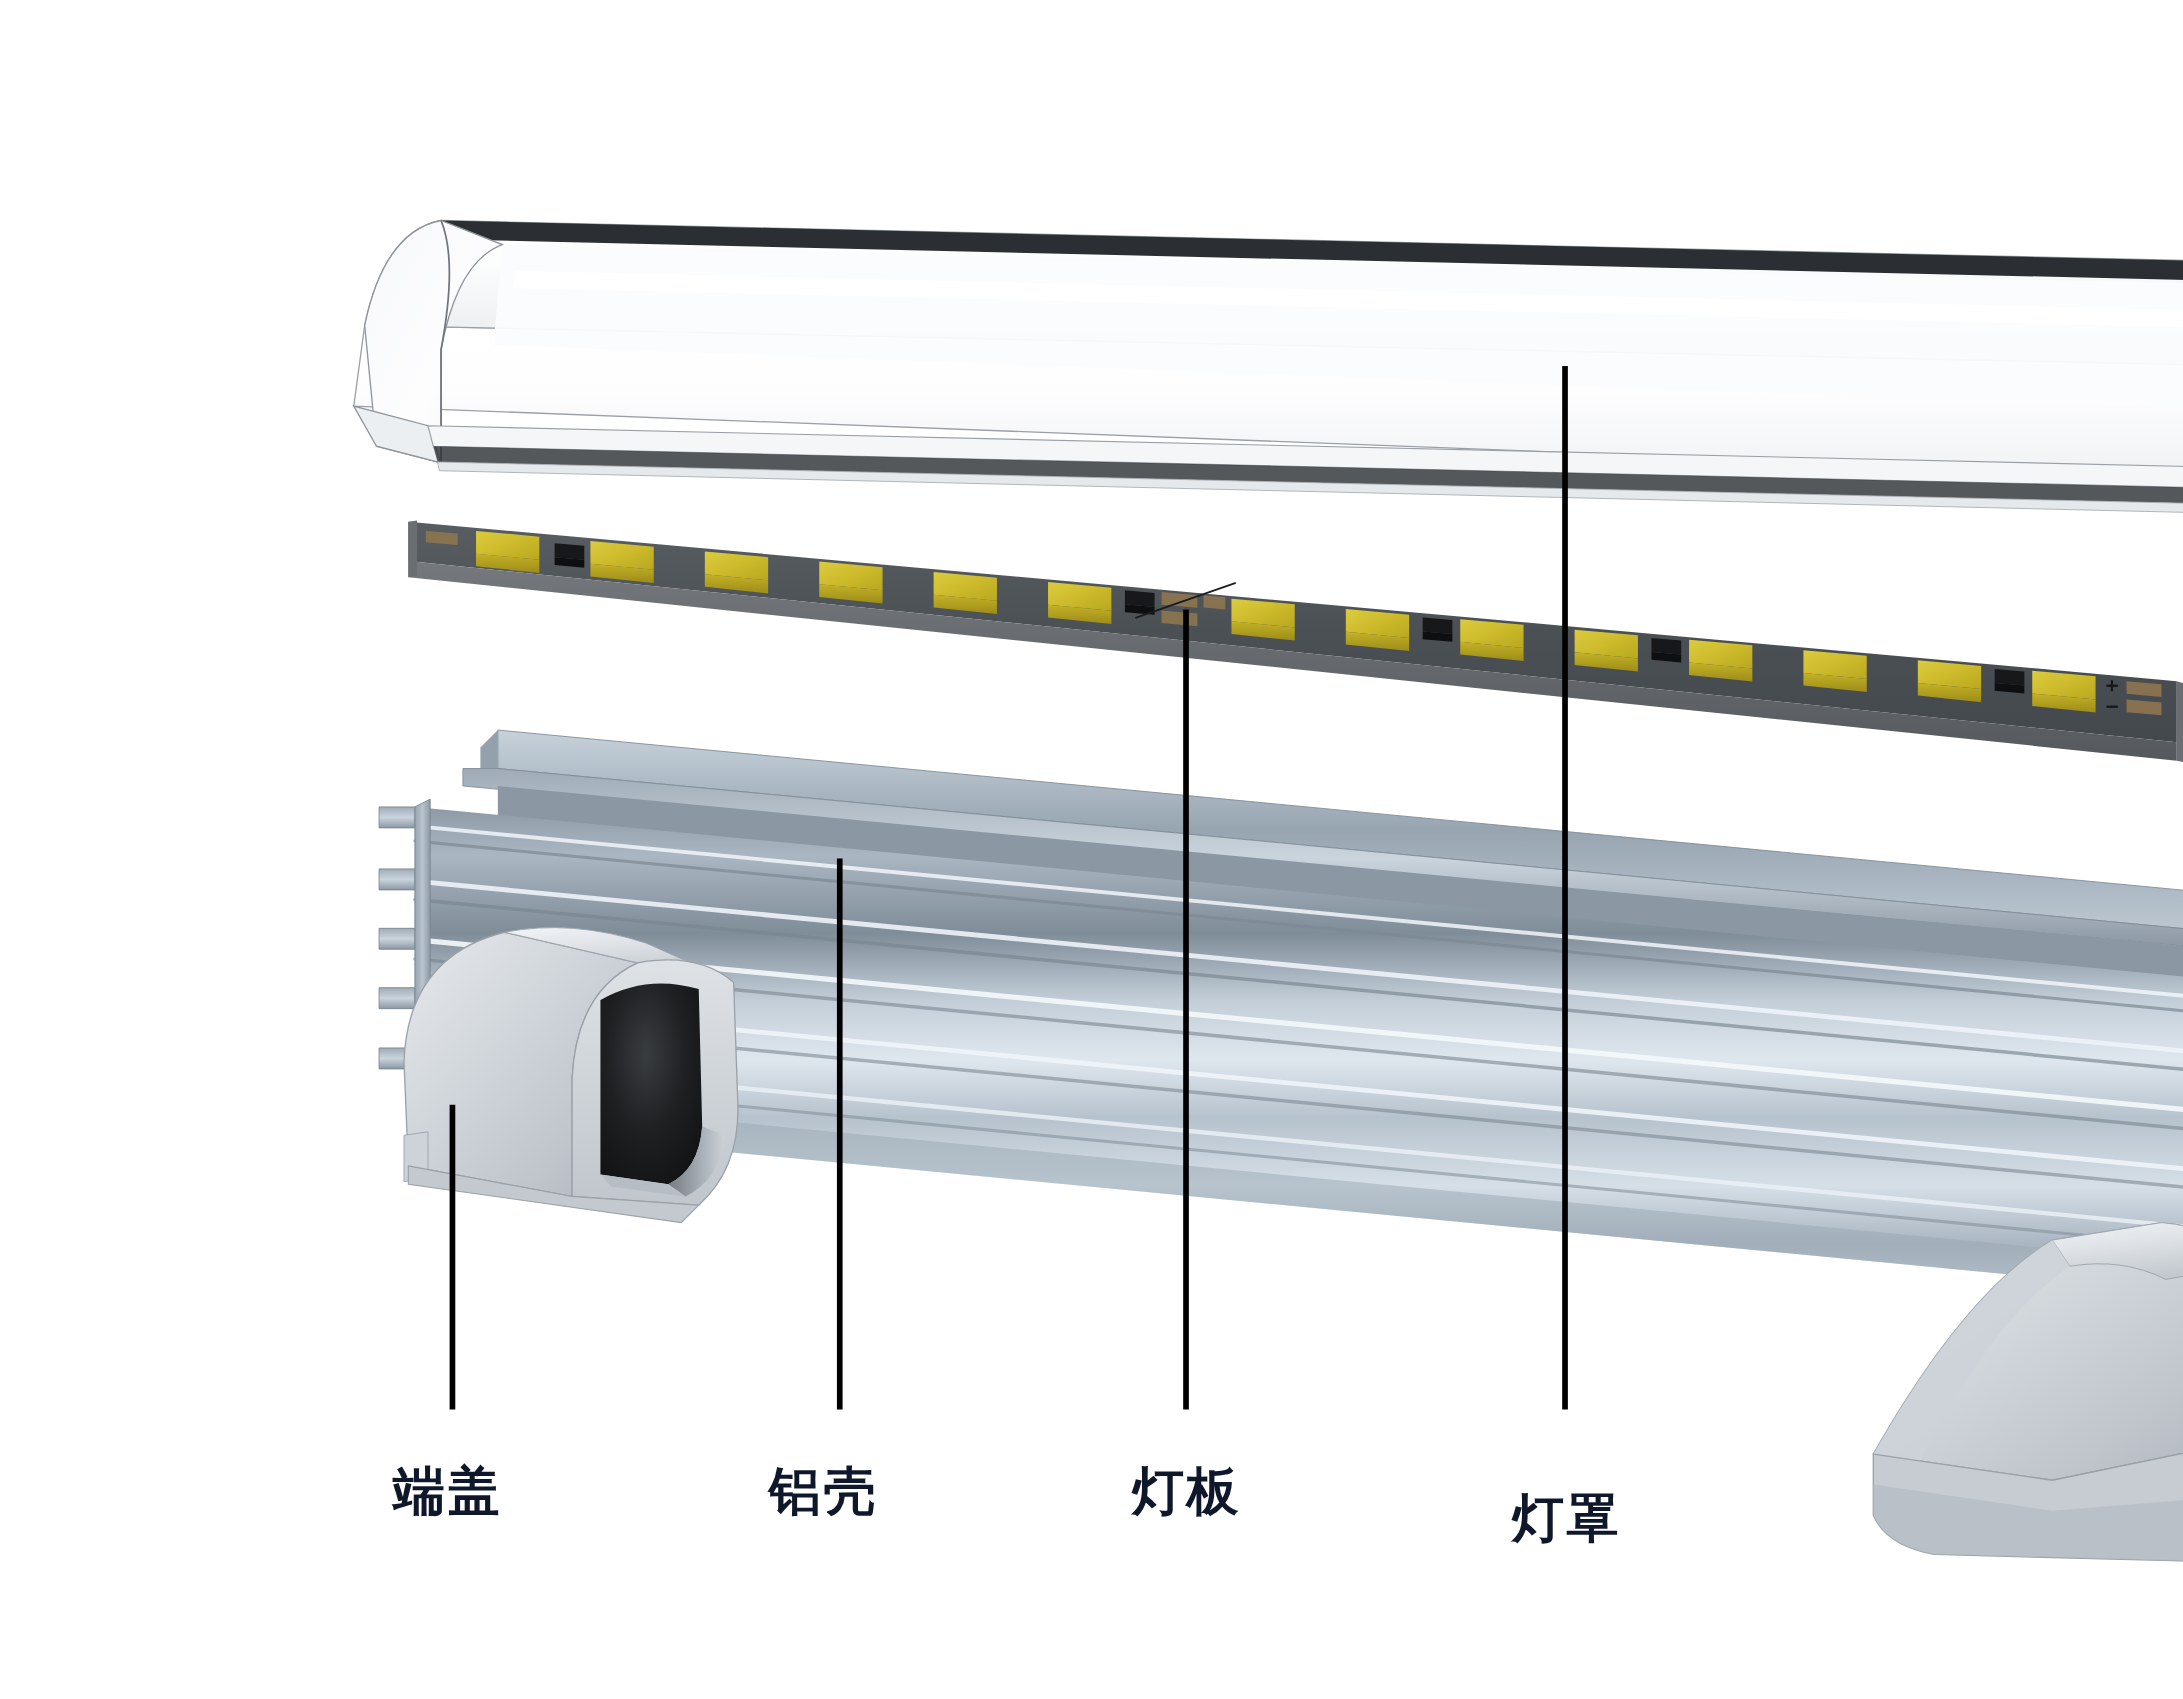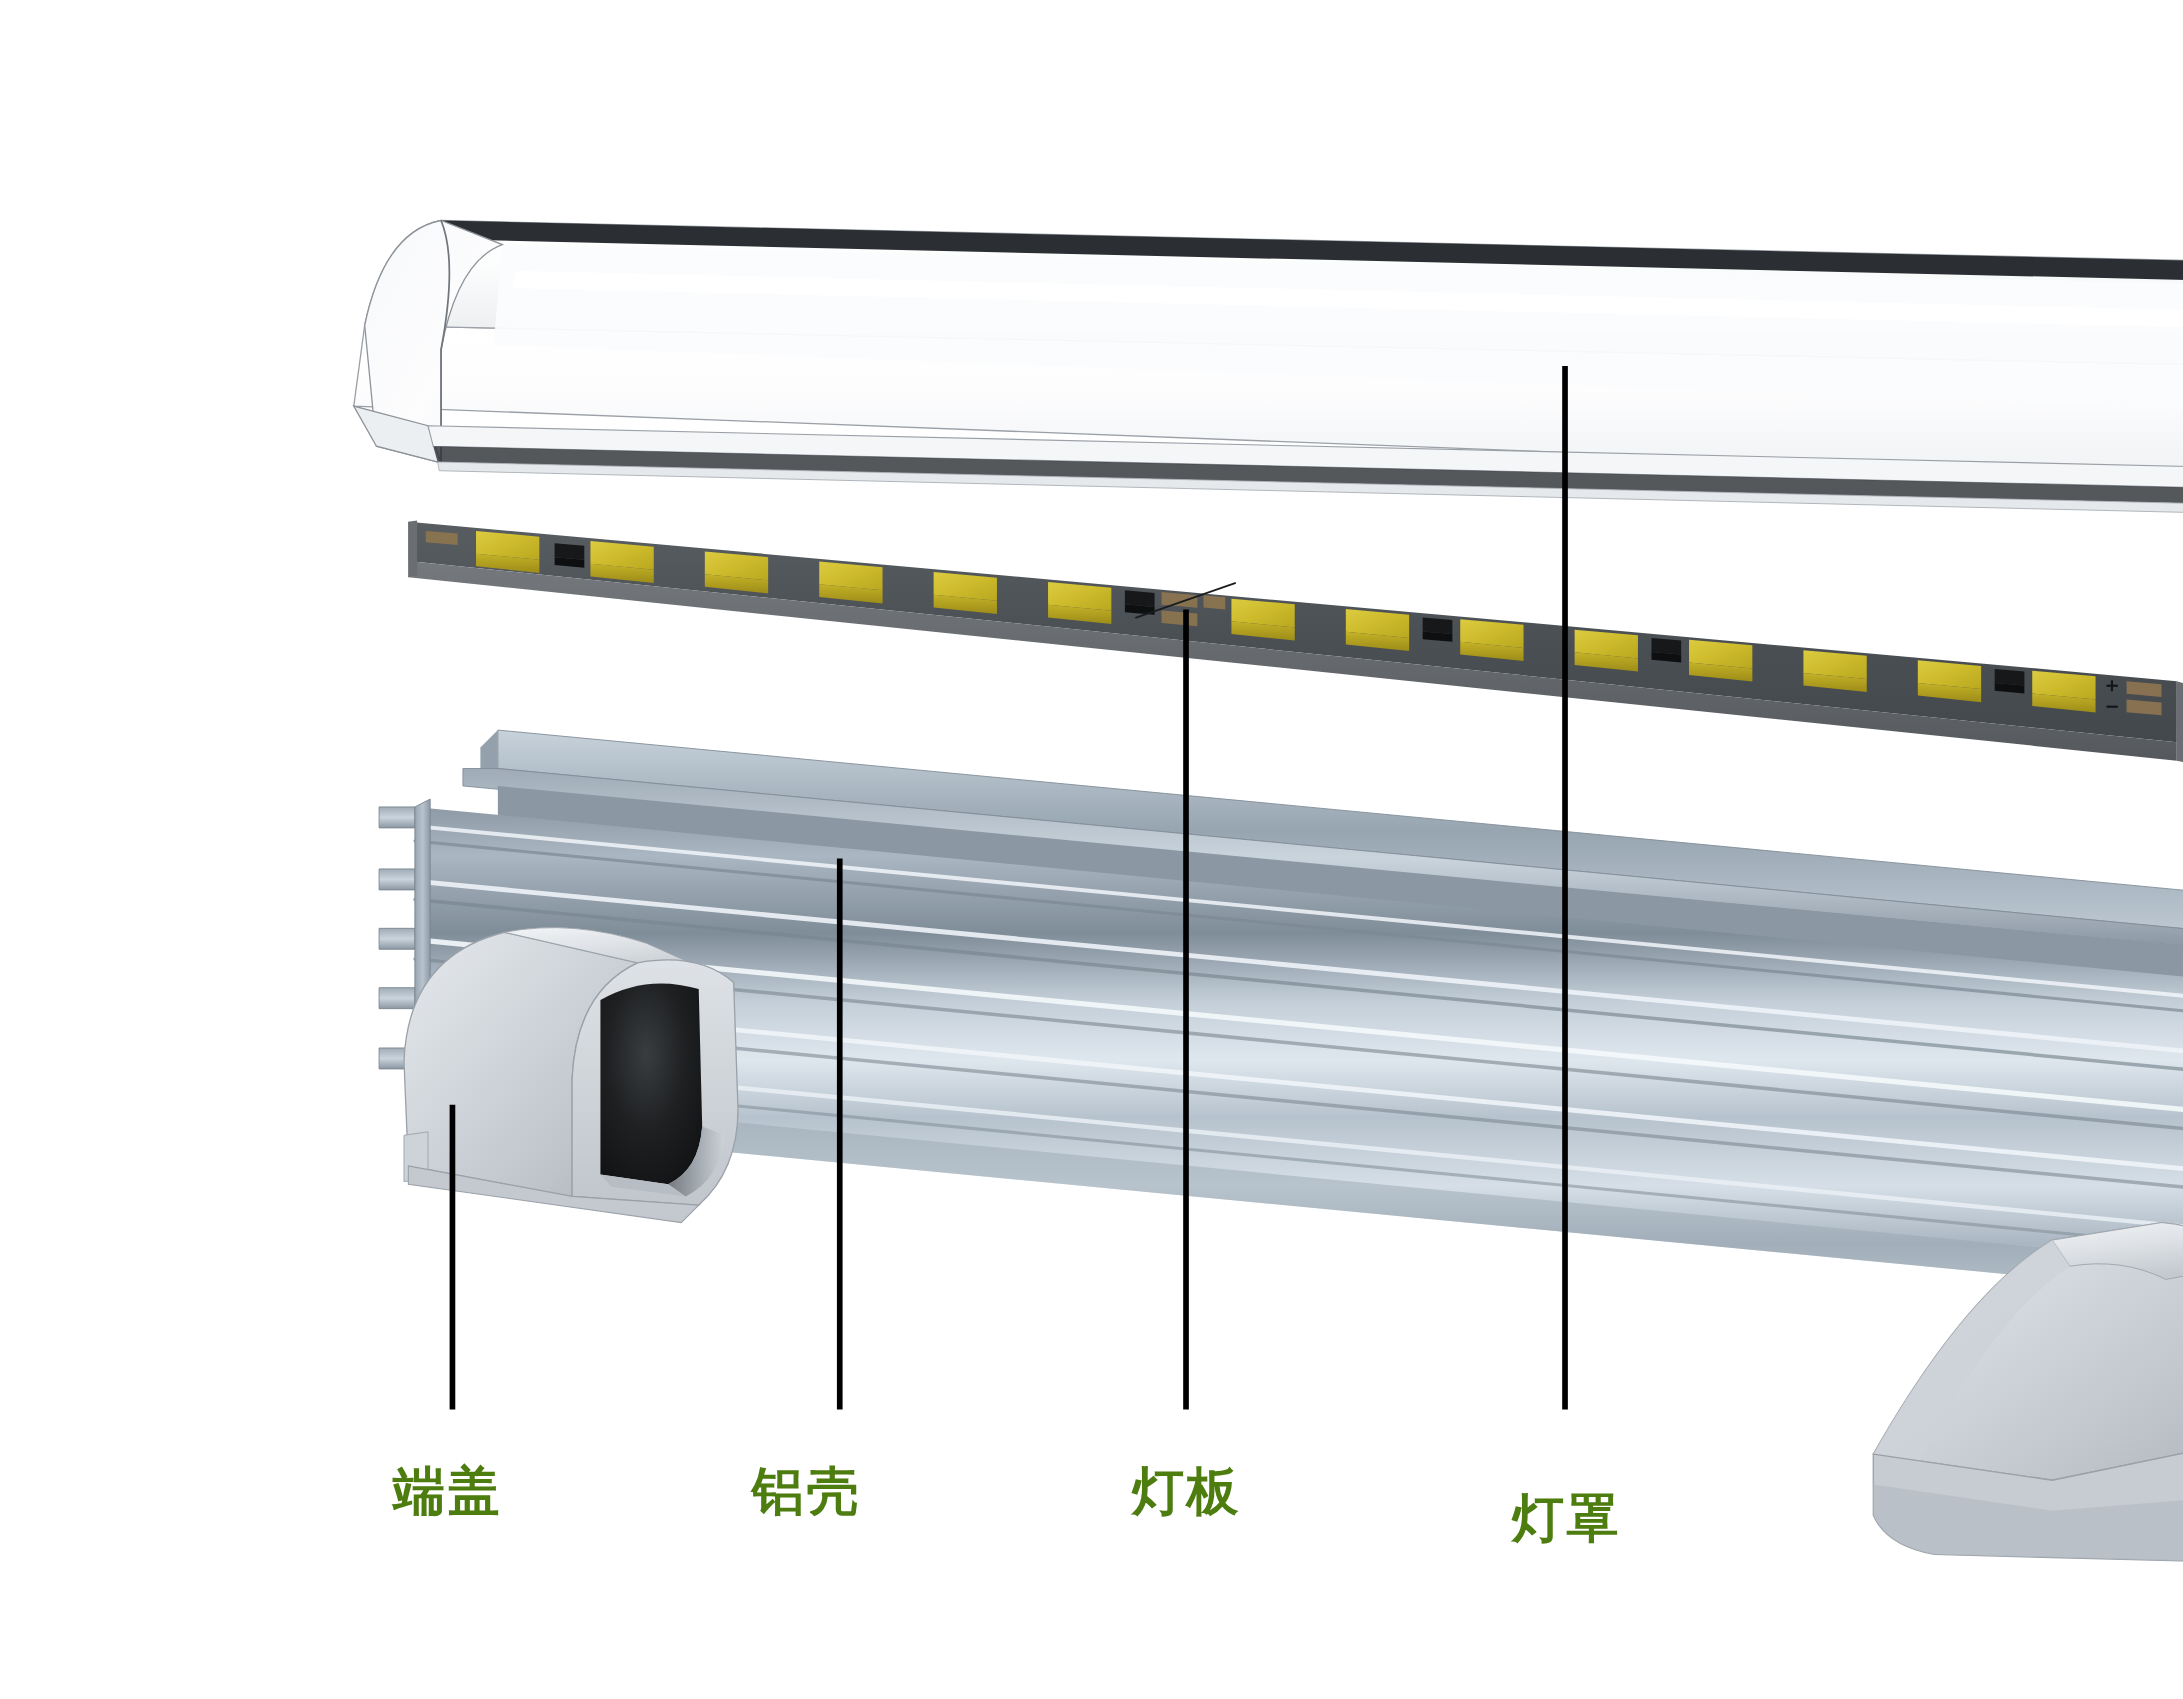--- a/index.html
+++ b/index.html
@@ -6,21 +6,21 @@
   html,body{margin:0;padding:0;background:#ffffff;}
   body{
     font-family:"DejaVu Sans","Liberation Sans",sans-serif;
     width:2579px;height:1699px;
     position:relative;overflow:hidden;
   }
   #stage{position:absolute;inset:0;width:2579px;height:1699px;background:#ffffff;}
   #scene{position:absolute;left:0;top:0;width:2579px;height:1699px;}
   .label{
     position:absolute;
-    color:#4d7c0f;
+    color:#0f172a;
     font-weight:bold;
     font-size:52px;
     letter-spacing:2.6px;
     white-space:nowrap;
     line-height:1;
     font-family:"DejaVu Sans","Liberation Sans",sans-serif;
   }
 </style>
 </head>
 <body>
@@ -371,18 +371,18 @@
 
     <g stroke="#000000" stroke-width="13" stroke-linecap="butt">
       <line x1="1036" y1="2530" x2="1036" y2="3228"></line>
       <line x1="1923" y1="1966" x2="1923" y2="3228"></line>
       <line x1="2716" y1="1396" x2="2716" y2="3228"></line>
       <line x1="3584" y1="838" x2="3584" y2="3228"></line>
     </g>
   </svg>
 
   <div class="label" style="left:393px;top:1465px;">端盖</div>
-  <div class="label" style="left:752px;top:1465px;">铝壳</div>
+  <div class="label" style="left:769px;top:1465px;">铝壳</div>
   <div class="label" style="left:1132px;top:1465px;text-align:center;">灯板</div>
   <div class="label" style="left:1512px;top:1492px;">灯罩</div>
 
 </div>
 
 
 </body></html>

